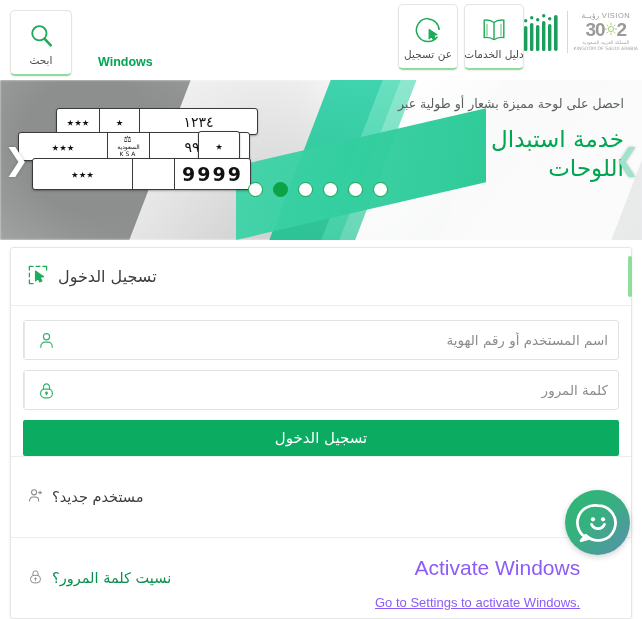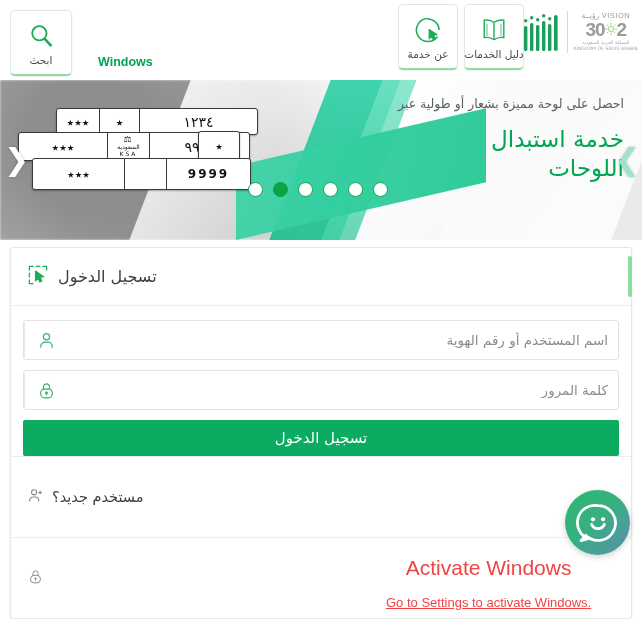--- a/index.html
+++ b/index.html
@@ -148,22 +148,22 @@
   
   .chat-widget{
     position:absolute;left:565px;top:490px;width:65px;height:65px;border-radius:50%;
     background:linear-gradient(135deg,#2eb872 0%,#36b07f 45%,#5b8fb0 100%);
     display:flex;align-items:center;justify-content:center;z-index:40;cursor:pointer;
     box-shadow:0 2px 6px rgba(0,0,0,.18);
   }
 
   
   .watermark{
-    position:absolute;left:386px;top:556px;z-index:30;pointer-events:none;
-    color:#ef4444;text-align:center;direction:ltr;
+    position:absolute;left:375px;top:556px;z-index:30;pointer-events:none;
+    color:#8b5cf6;text-align:right;direction:ltr;
     font-family:"Liberation Sans",sans-serif;text-shadow:0 0 2px rgba(255,255,255,.85);
   }
   .wm1{font-size:21px;line-height:1.1;}
   .wm2{font-size:13px;margin-top:16px;text-decoration:underline;}
 </style>
 </head>
 <body>
 
 <div class="header">
 
@@ -197,21 +197,21 @@
     <div class="hdr-tile">
       <span class="ico">
         <svg width="30" height="28" viewBox="0 0 32 30" fill="none" stroke="#1faa59" stroke-width="1.6">
           <path d="M16 2.6a12.4 12.4 0 1 0 10.2 19.5"></path>
           <path d="M16 2.6v12.6h11.5" stroke-opacity="0"></path>
           <path d="M28.4 15.2A12.4 12.4 0 0 0 16 2.6v12.6z" stroke-opacity="0"></path>
           <path d="M16 3.1A12.2 12.2 0 0 1 27.9 15"></path>
           <path d="M17.2 14.4v10.1l2.6-2.7 2 4 2.3-1.2-2-3.9 3.6-.7z" fill="#1faa59" stroke="#1faa59" stroke-width="1.2" stroke-linejoin="round"></path>
         </svg>
       </span>
-      <span class="lbl">عن خدمة</span>
+      <span class="lbl">عن تسجيل</span>
     </div>
 
   </div>
 
   <div class="logos">
     <div class="vision-logo">
       <div class="vision-top">VISION  رؤيــة</div>
       <div class="vision-mid">
         <span>2</span>
         <svg width="14" height="14" viewBox="0 0 24 24" style="margin:0 -1px;">
@@ -268,21 +268,21 @@
         <span class="crest">⚖</span>
         <span>السعودية</span>
         <span>KSA</span>
       </div>
       <div class="pcell" style="flex:1">٭٭٭</div>
     </div>
     <div class="plate plate-c">
       <div class="pcell" style="flex:1">٭</div>
     </div>
     <div class="plate plate-d">
-      <div class="pcell" style="width:84px;font-weight:bold;font-size:12px">9999</div>
+      <div class="pcell" style="width:76px;font-weight:bold;font-size:19px">9999</div>
       <div class="pcell" style="width:42px"></div>
       <div class="pcell" style="flex:1">٭٭٭</div>
     </div>
   </div>
 
   <div class="banner-text">
     <div class="banner-sub">احصل على لوحة مميزة بشعار أو طولية عبر</div>
     <div class="banner-title">خدمة استبدال</div>
     <div class="banner-title">اللوحات</div>
   </div>
@@ -344,20 +344,21 @@
       <span>
         <svg width="17" height="17" viewBox="0 0 24 24" fill="none" stroke="#8a8a8a" stroke-width="1.5">
           <circle cx="10" cy="7.5" r="3.6"></circle>
             <path d="M3.6 20.4v-1.2a5 5 0 0 1 5-5h2.8a5 5 0 0 1 5 5v1.2"></path>
           <path d="M18.5 5.4v5M16 7.9h5"></path>
         </svg>
       </span>
     </div>
 
     <div class="row-link">
+      <span class="rl-txt green">نسيت كلمة المرور؟</span>
       <span>
         <svg width="17" height="17" viewBox="0 0 24 24" fill="none" stroke="#8a8a8a" stroke-width="1.4">
           <rect x="5" y="10.4" width="14" height="10.6" rx="5"></rect>
             <path d="M8.4 10.4V7.6a3.6 3.6 0 1 1 7.2 0v2.8"></path>
           <circle cx="12" cy="15" r="1" fill="#8a8a8a"></circle>
             <path d="M12 16.1v1.9"></path>
         </svg>
       </span>
     </div>
 

